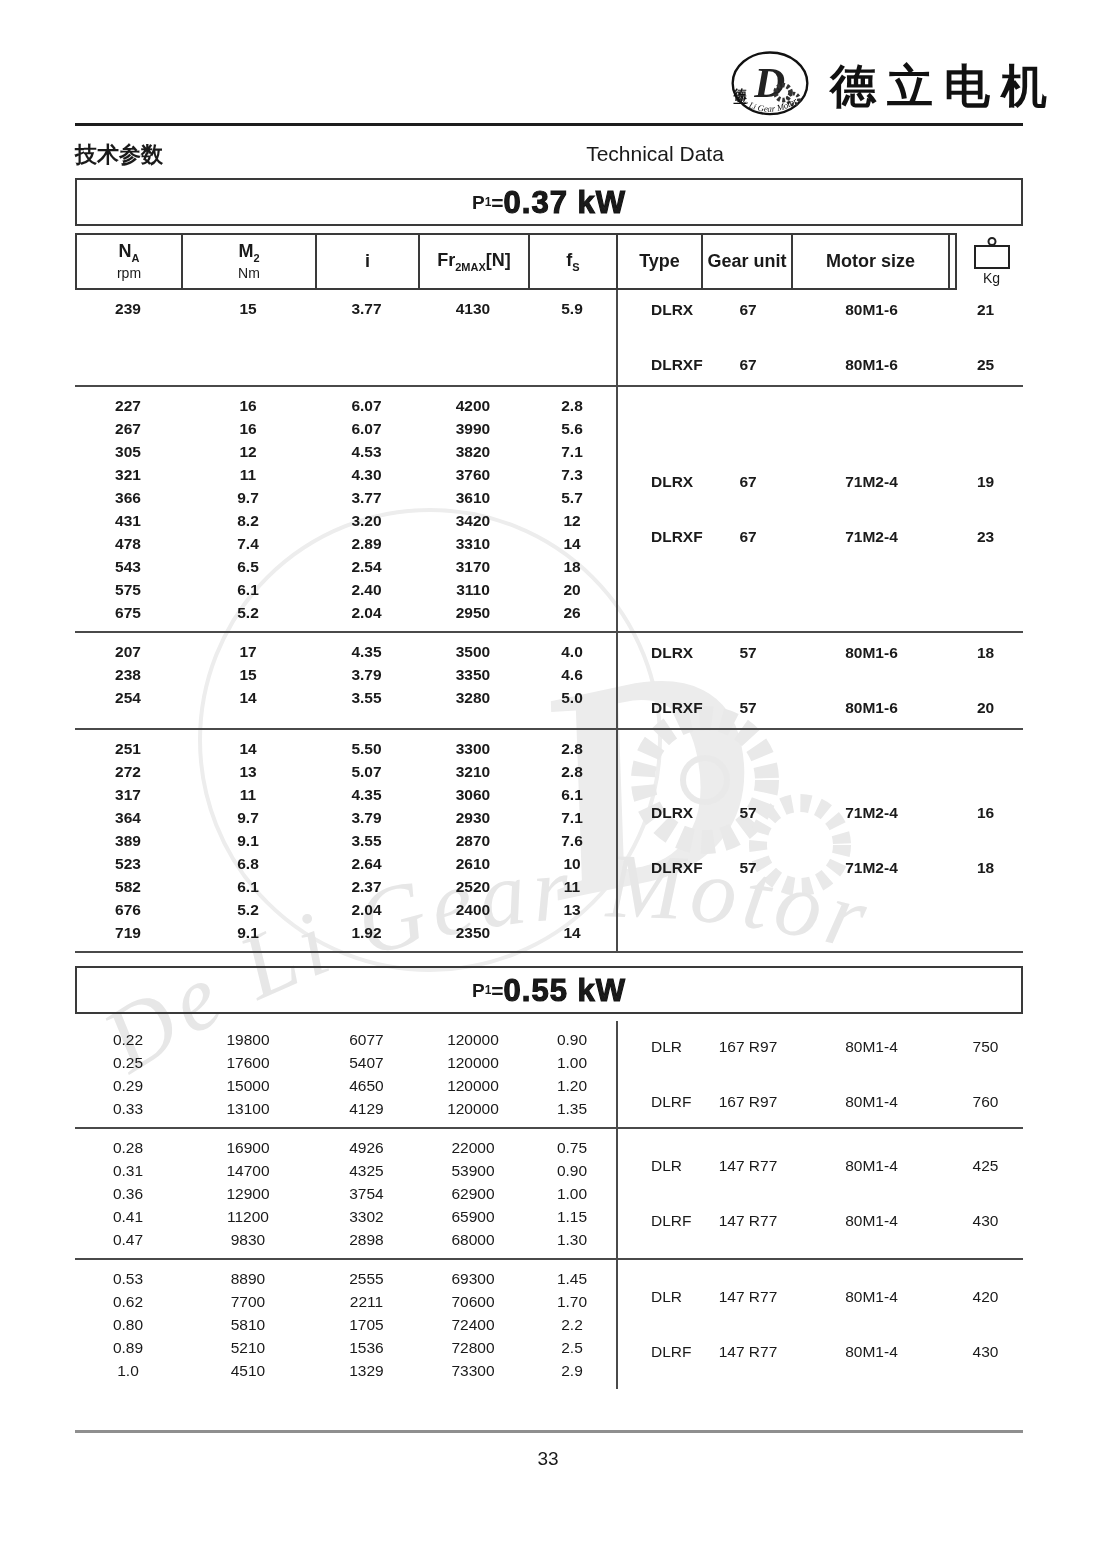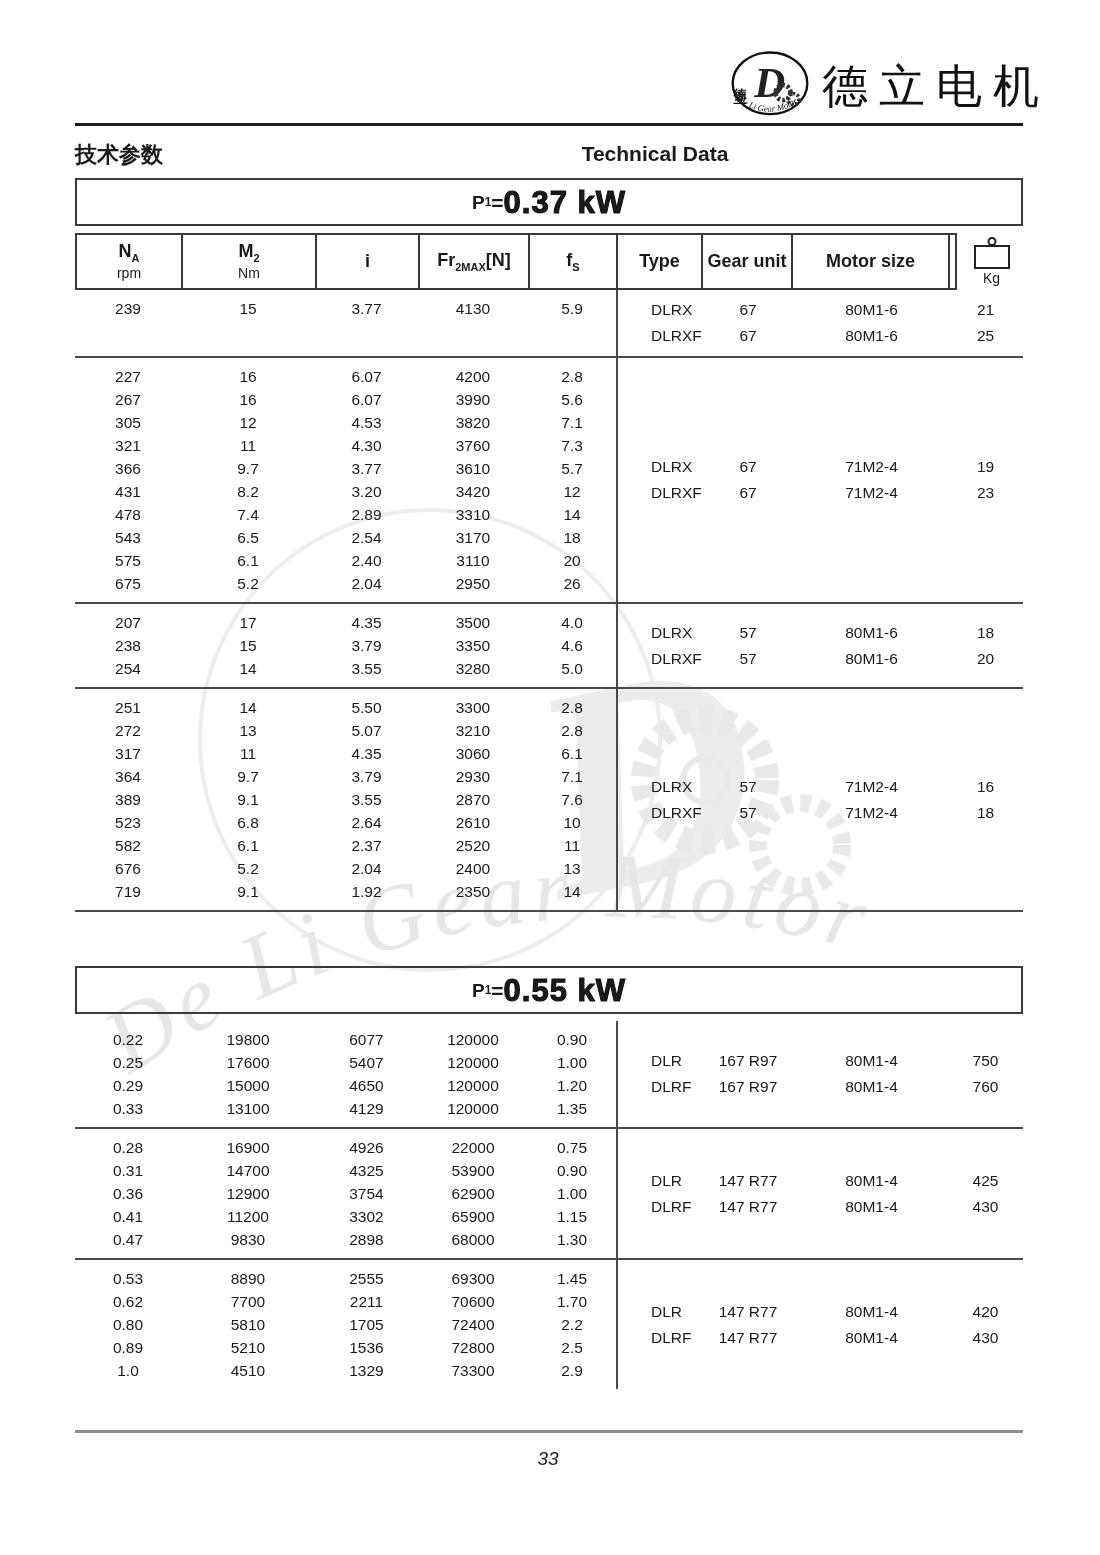--- a/index.html
+++ b/index.html
@@ -7,25 +7,25 @@
     position:relative;width:1100px;height:1555px;background:#fff;
     font-family:"Liberation Sans",sans-serif;color:#1a1a1a;overflow:hidden;
   }
   .layer{position:absolute;z-index:1;}
   #watermark{position:absolute;left:0;top:0;z-index:0;}
 
   
   .top-rule{left:75px;top:123px;width:948px;height:3px;background:#1c1c1c;}
   .logo{left:728px;top:48px;display:flex;align-items:center;}
   .brand{
-    font-family:"Liberation Serif",serif;font-weight:normal;font-size:46px;
-    letter-spacing:11px;margin-left:10px;white-space:nowrap;color:#111;
+    font-family:"Liberation Serif",serif;font-weight:bold;font-size:46px;
+    letter-spacing:11px;margin-left:18px;white-space:nowrap;color:#111;
   }
   .title-cn{left:75px;top:140px;font-size:22px;font-weight:bold;}
-  .title-en{left:655px;top:142px;transform:translateX(-50%);font-size:21px;font-weight:bold;}
+  .title-en{left:655px;top:142px;transform:translateX(-50%);font-size:21px;font-weight:normal;}
 
   
   .banner{
     left:75px;width:948px;height:48px;border:2px solid #3a3a3a;box-sizing:border-box;
     display:flex;align-items:center;justify-content:center;
   }
   .sec-banner-0{top:178px;}
   .sec-banner-1{top:966px;}
   .banner .bp{font-size:19px;font-weight:bold;line-height:1;}
   .banner sub{font-size:12px;font-weight:bold;}
@@ -50,34 +50,34 @@
   .h-main sub{font-size:11px;font-weight:bold;}
   .h-unit{font-size:14px;}
   .kg-icon{position:relative;width:32px;height:20px;border:2px solid #222;margin:8px auto 1px;}
   .kg-icon::before{
     content:'';position:absolute;left:50%;top:-10px;transform:translateX(-50%);
     width:5px;height:5px;border:2px solid #222;border-radius:50%;background:#fff;
   }
 
   
   .data-area{left:75px;width:948px;}
-  .sec-data-0{top:290px;}
+  .sec-data-0{top:290px;font-weight:bold;}
   .sec-data-1{top:1021px;}
   .block{display:flex;border-bottom:2px solid #4a4a4a;}
   .block.last{border-bottom:none;}
   .block .left{flex:0 0 543px;border-right:2px solid #4a4a4a;box-sizing:border-box;padding:7px 0;}
-  .block .right{flex:1;display:flex;flex-direction:column;justify-content:center;padding:7px 0;}
+  .block .right{flex:1;display:flex;flex-direction:column;justify-content:center;padding:7px 0;gap:29px;}
   .drow{display:grid;grid-template-columns:106px 134px 103px 110px 88px;height:23px;line-height:23px;}
   .trow{display:grid;grid-template-columns:85px 90px 157px 71px;height:26px;line-height:26px;}
   .dcell,.tcell{text-align:center;font-size:15.5px;white-space:nowrap;}
   .t-type{text-align:left;padding-left:33px;}
 
   
   .foot-rule{left:75px;top:1430px;width:948px;height:3px;background:#8f8f8f;}
-  .page-num{left:0;top:1448px;width:1096px;text-align:center;font-size:19px;font-style:italic;}
+  .page-num{left:0;top:1448px;width:1096px;text-align:center;font-size:19px;}
 </style>
 </head>
 <body>
 
 <div class="page" id="page">
 
   <svg id="watermark" width="1100" height="1555" viewBox="0 0 1100 1555">
     <circle cx="430" cy="740" r="230" fill="none" stroke="#ededed" stroke-width="4"></circle>
     <text x="560" y="900" font-family="Liberation Serif, serif" font-style="italic" font-weight="bold" font-size="300" fill="#ececec" transform="rotate(-12 560 900)">D</text>
     <circle cx="705" cy="780" r="62" fill="none" stroke="#e9e9e9" stroke-width="24" stroke-dasharray="13 9"></circle>

